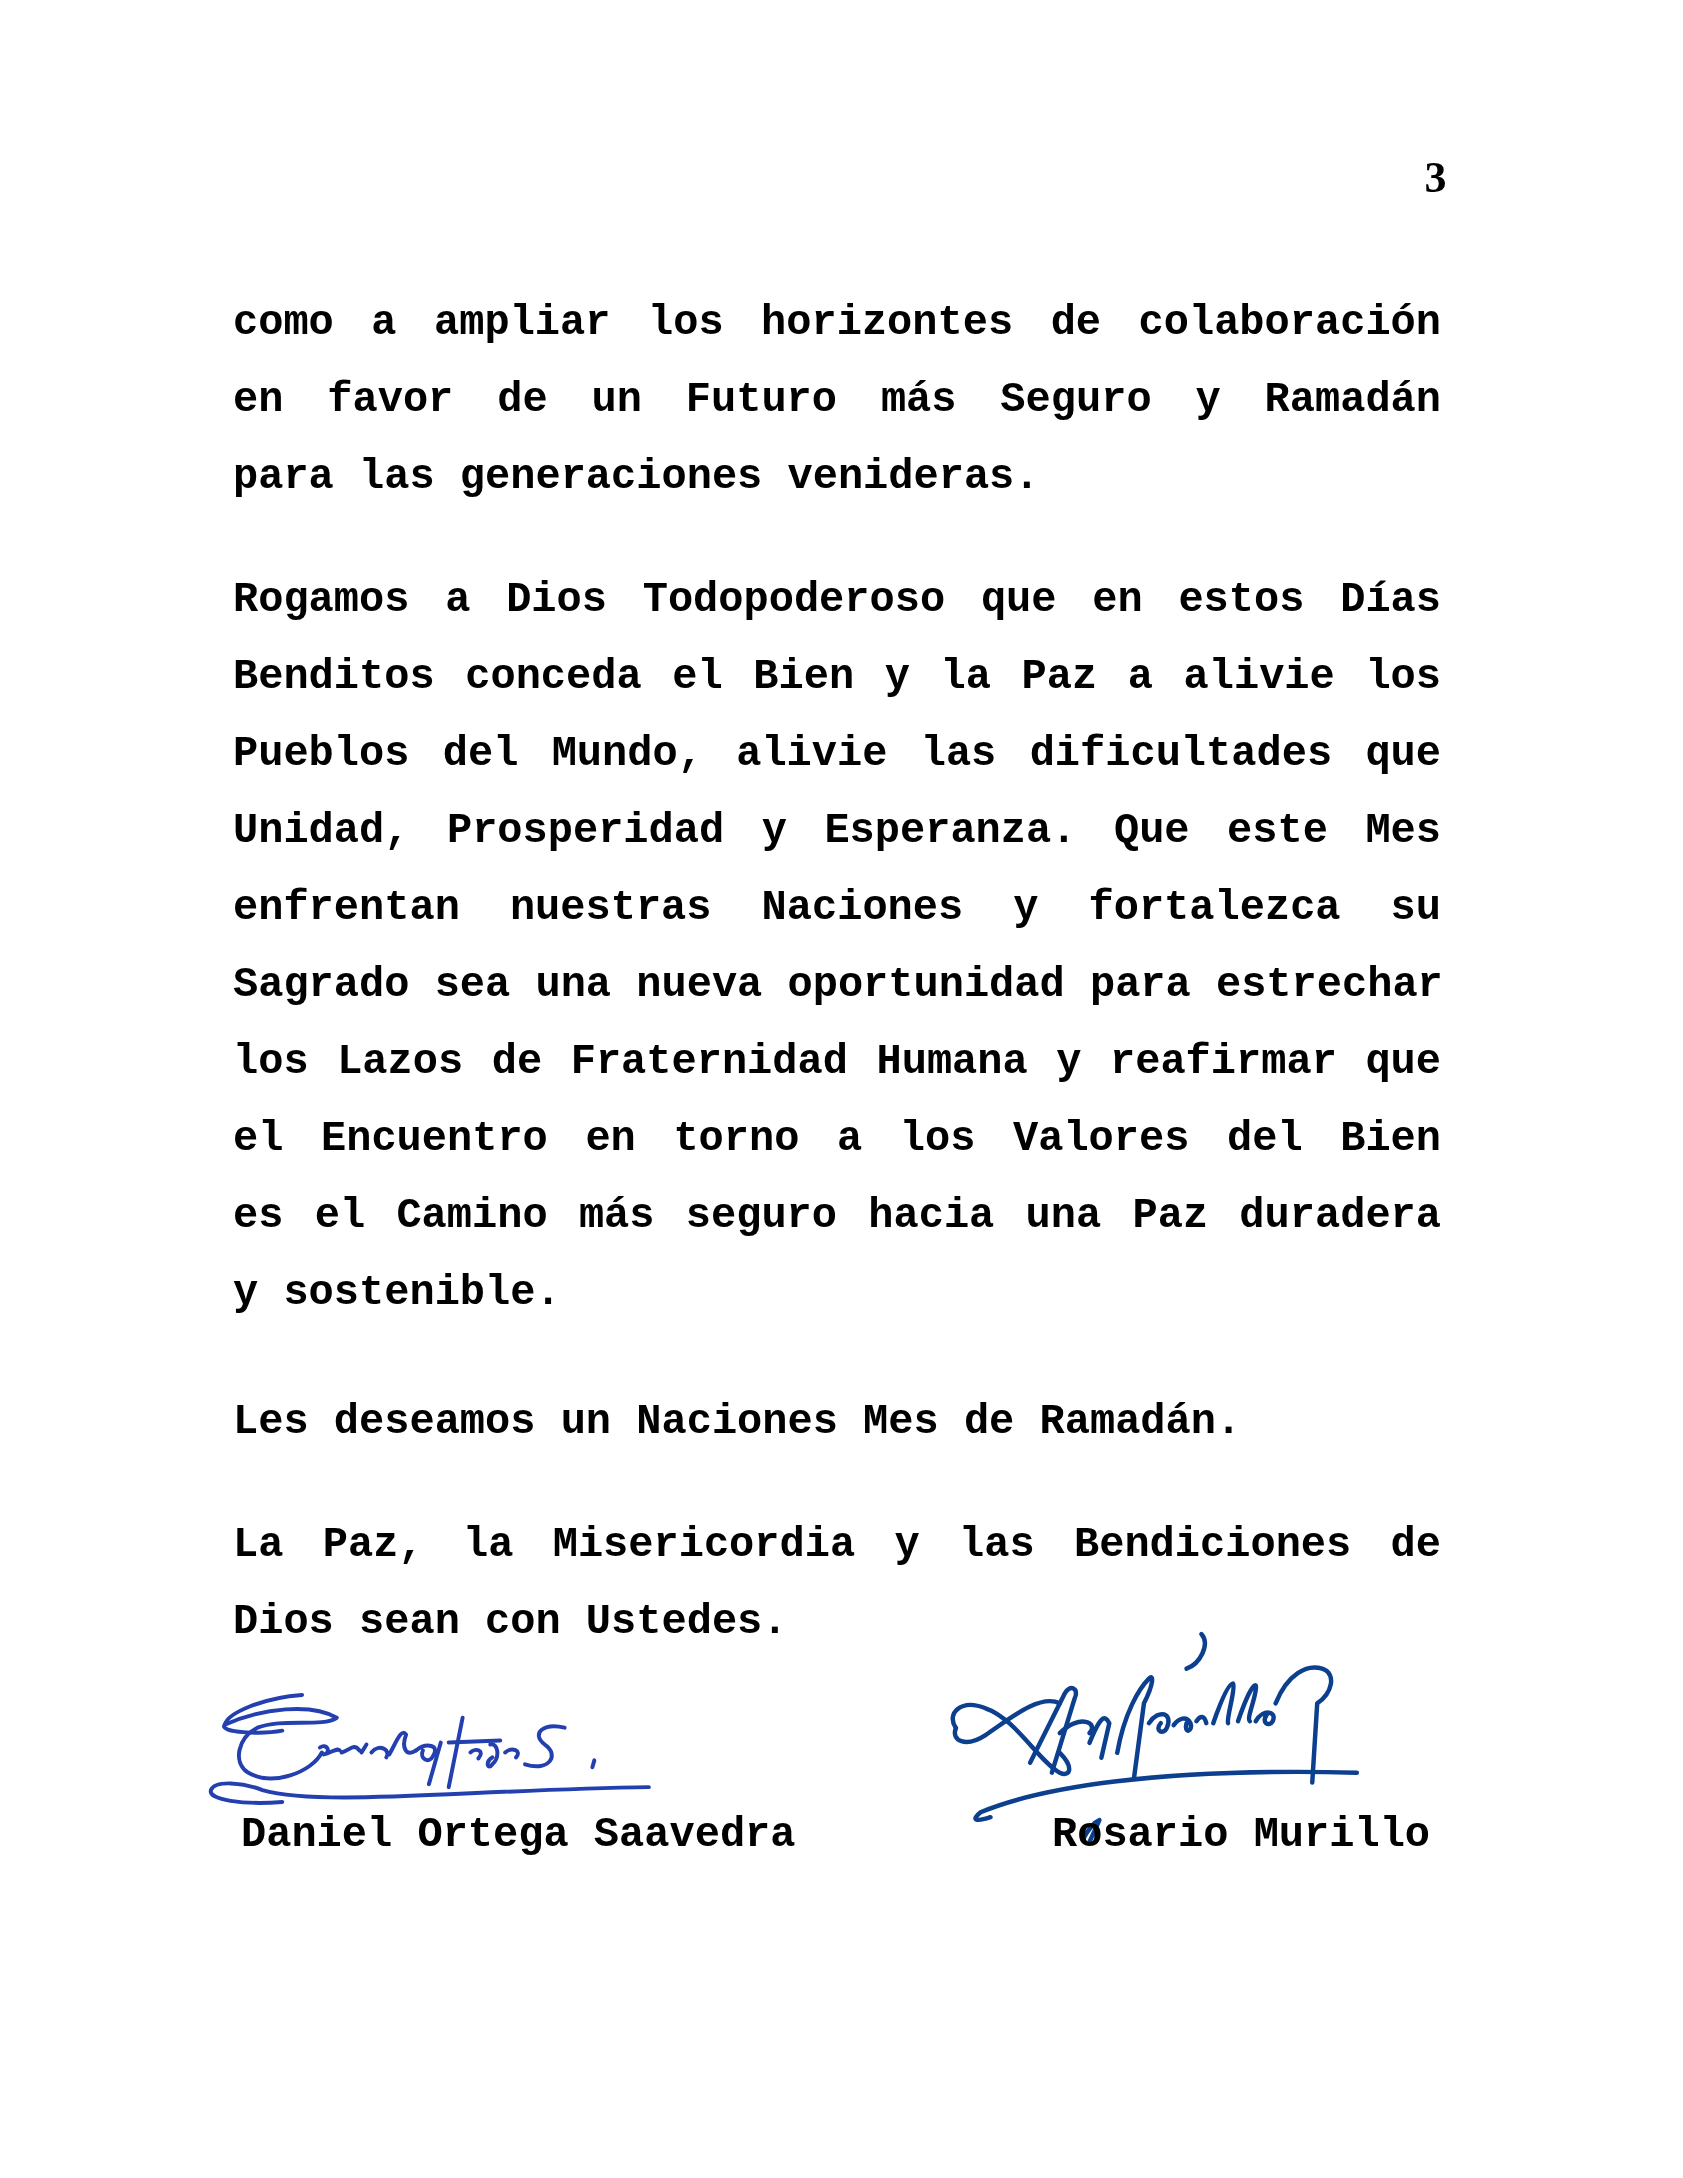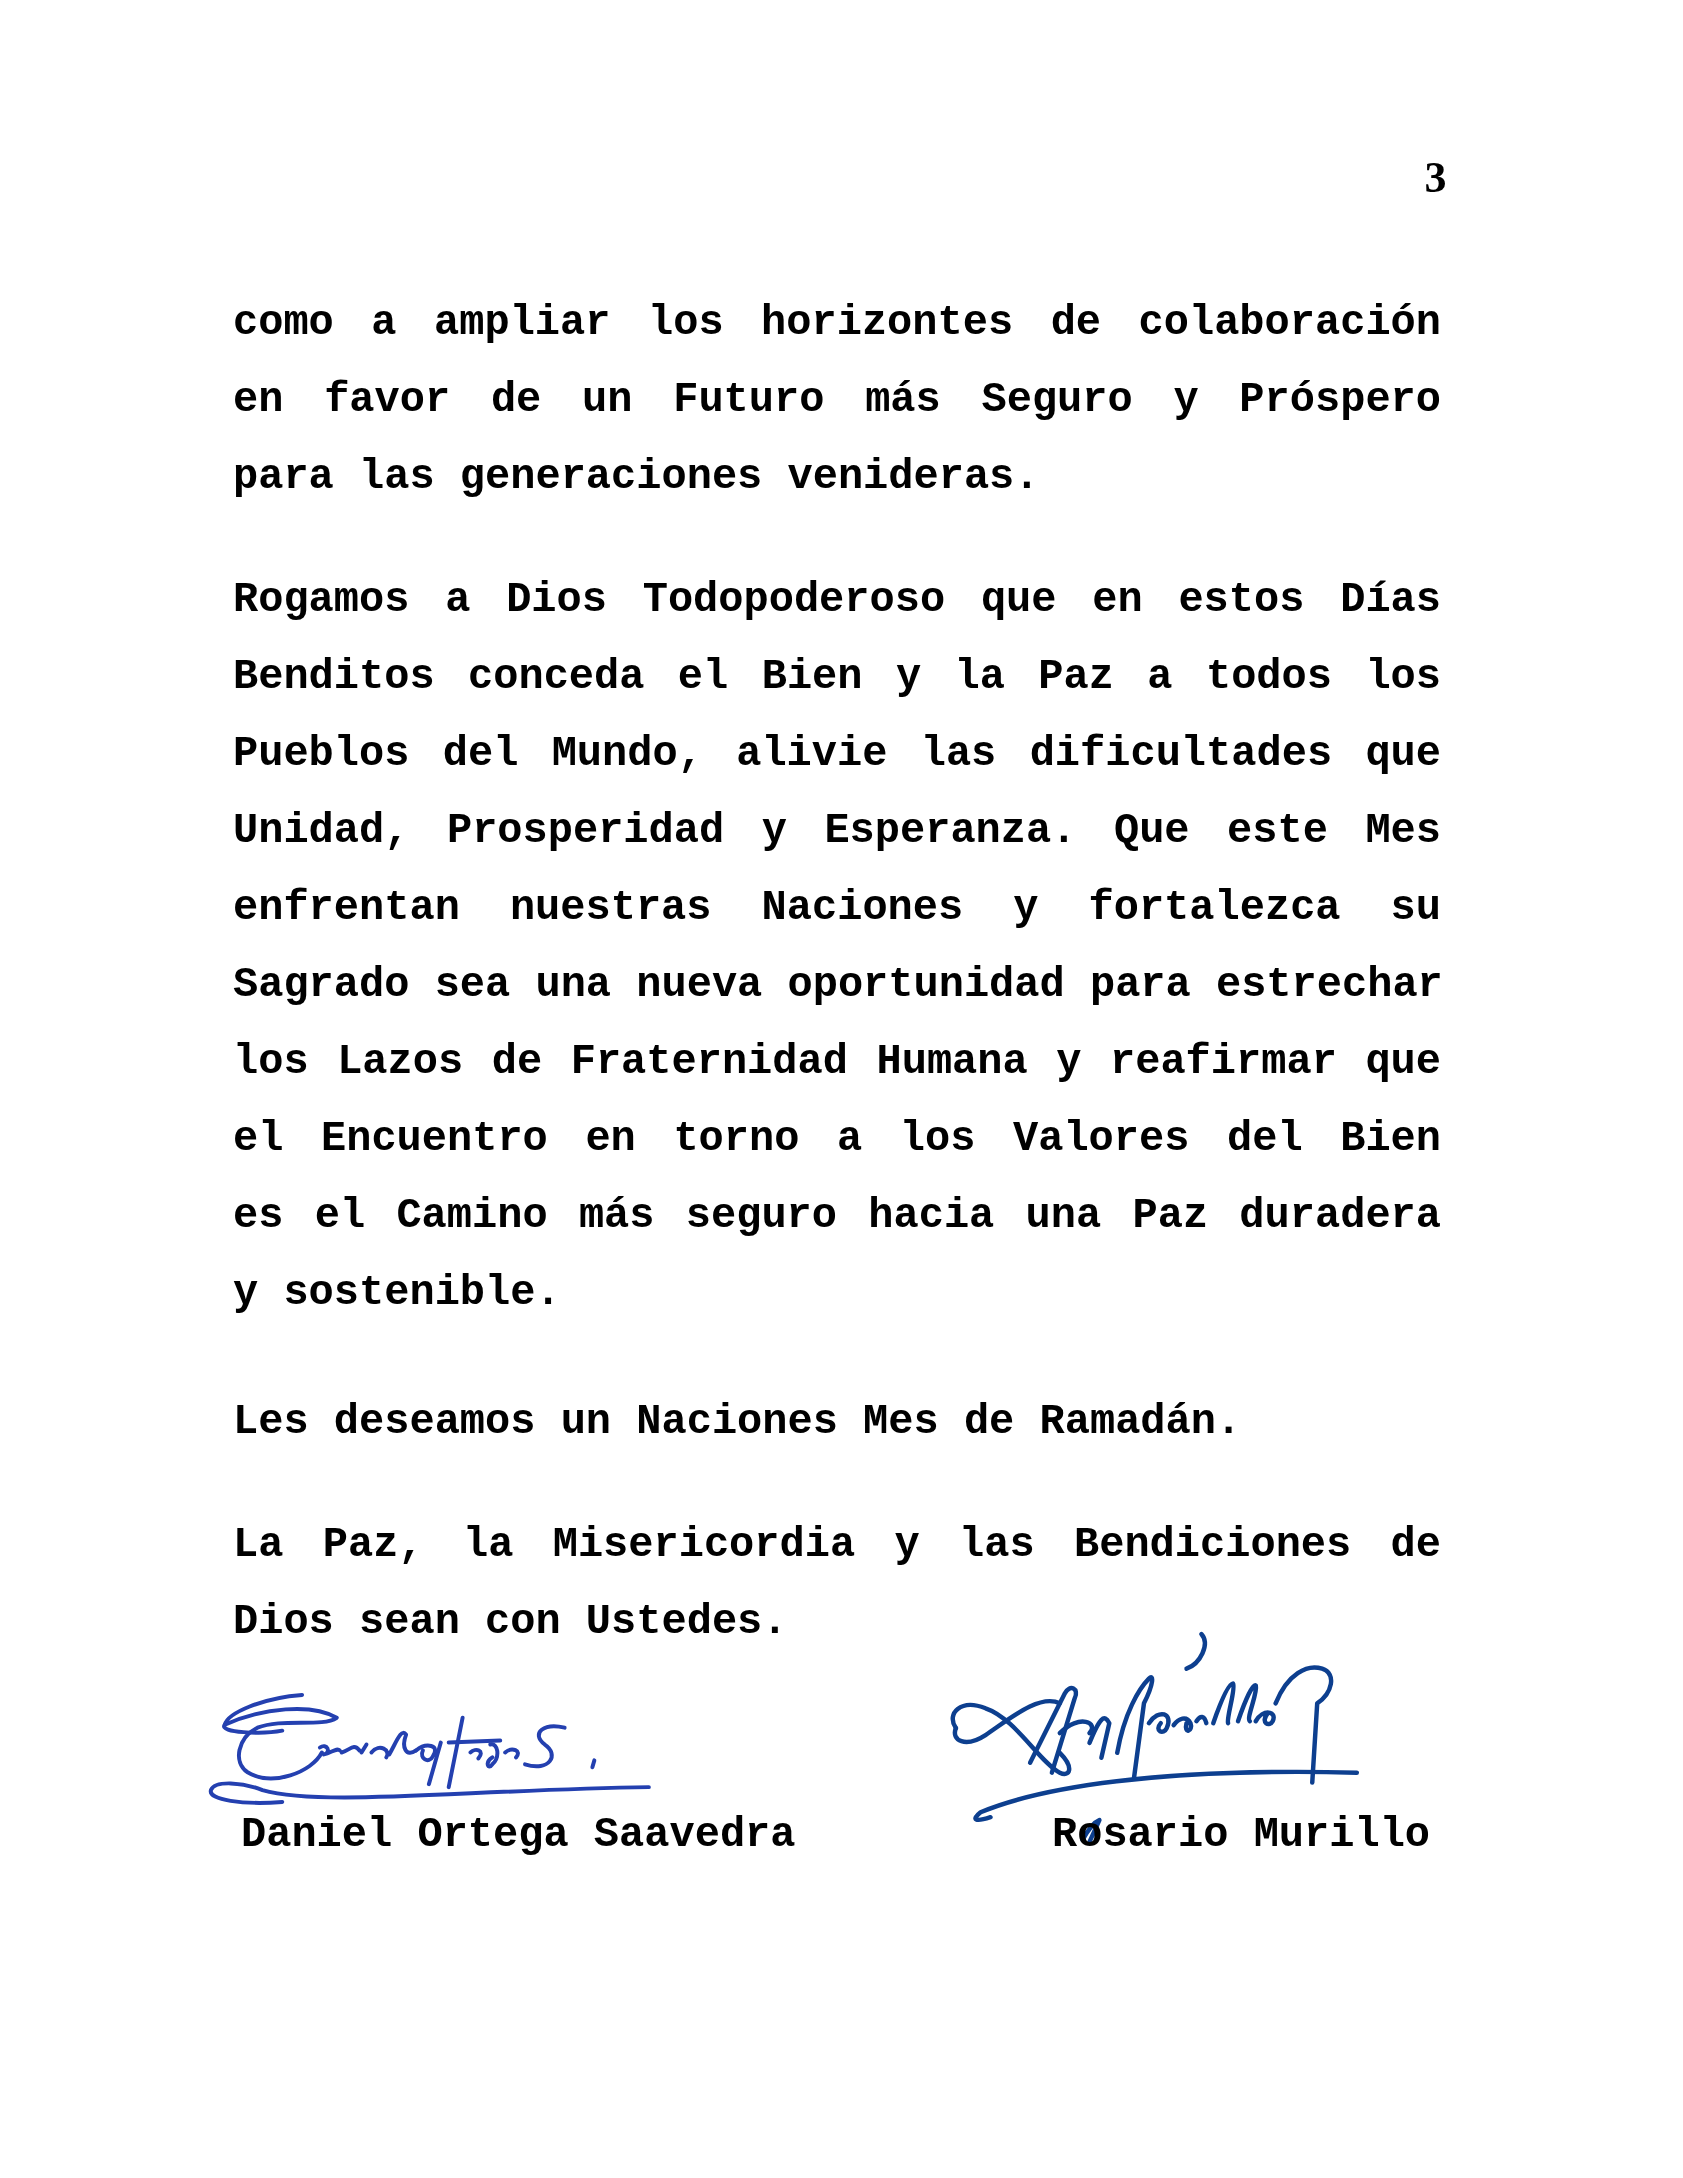--- a/index.html
+++ b/index.html
@@ -77,27 +77,27 @@
     .name-ortega { left: 233px; margin-left: 8px; }
     .name-murillo { left: 1052px; }
   </style>
 </head>
 <body>
 
 <div class="page-number">3</div>
 
 <div class="body-text para-1">
   <span class="line">como a ampliar los horizontes de colaboración</span>
-  <span class="line">en favor de un Futuro más Seguro y Próspero</span>
+  <span class="line">en favor de un Futuro más Seguro y Ramadán</span>
   <span class="line last">para las generaciones venideras.</span>
 </div>
 
 <div class="body-text para-2">
   <span class="line">Rogamos a Dios Todopoderoso que en estos Días</span>
-  <span class="line">Benditos conceda el Bien y la Paz a todos los</span>
+  <span class="line">Benditos conceda el Bien y la Paz a alivie los</span>
   <span class="line">Pueblos del Mundo, alivie las dificultades que</span>
   <span class="line">Unidad, Prosperidad y Esperanza. Que este Mes</span>
   <span class="line">enfrentan nuestras Naciones y fortalezca su</span>
   <span class="line">Sagrado sea una nueva oportunidad para estrechar</span>
   <span class="line">los Lazos de Fraternidad Humana y reafirmar que</span>
   <span class="line">el Encuentro en torno a los Valores del Bien</span>
   <span class="line">es el Camino más seguro hacia una Paz duradera</span>
   <span class="line last">y sostenible.</span>
 </div>
 

